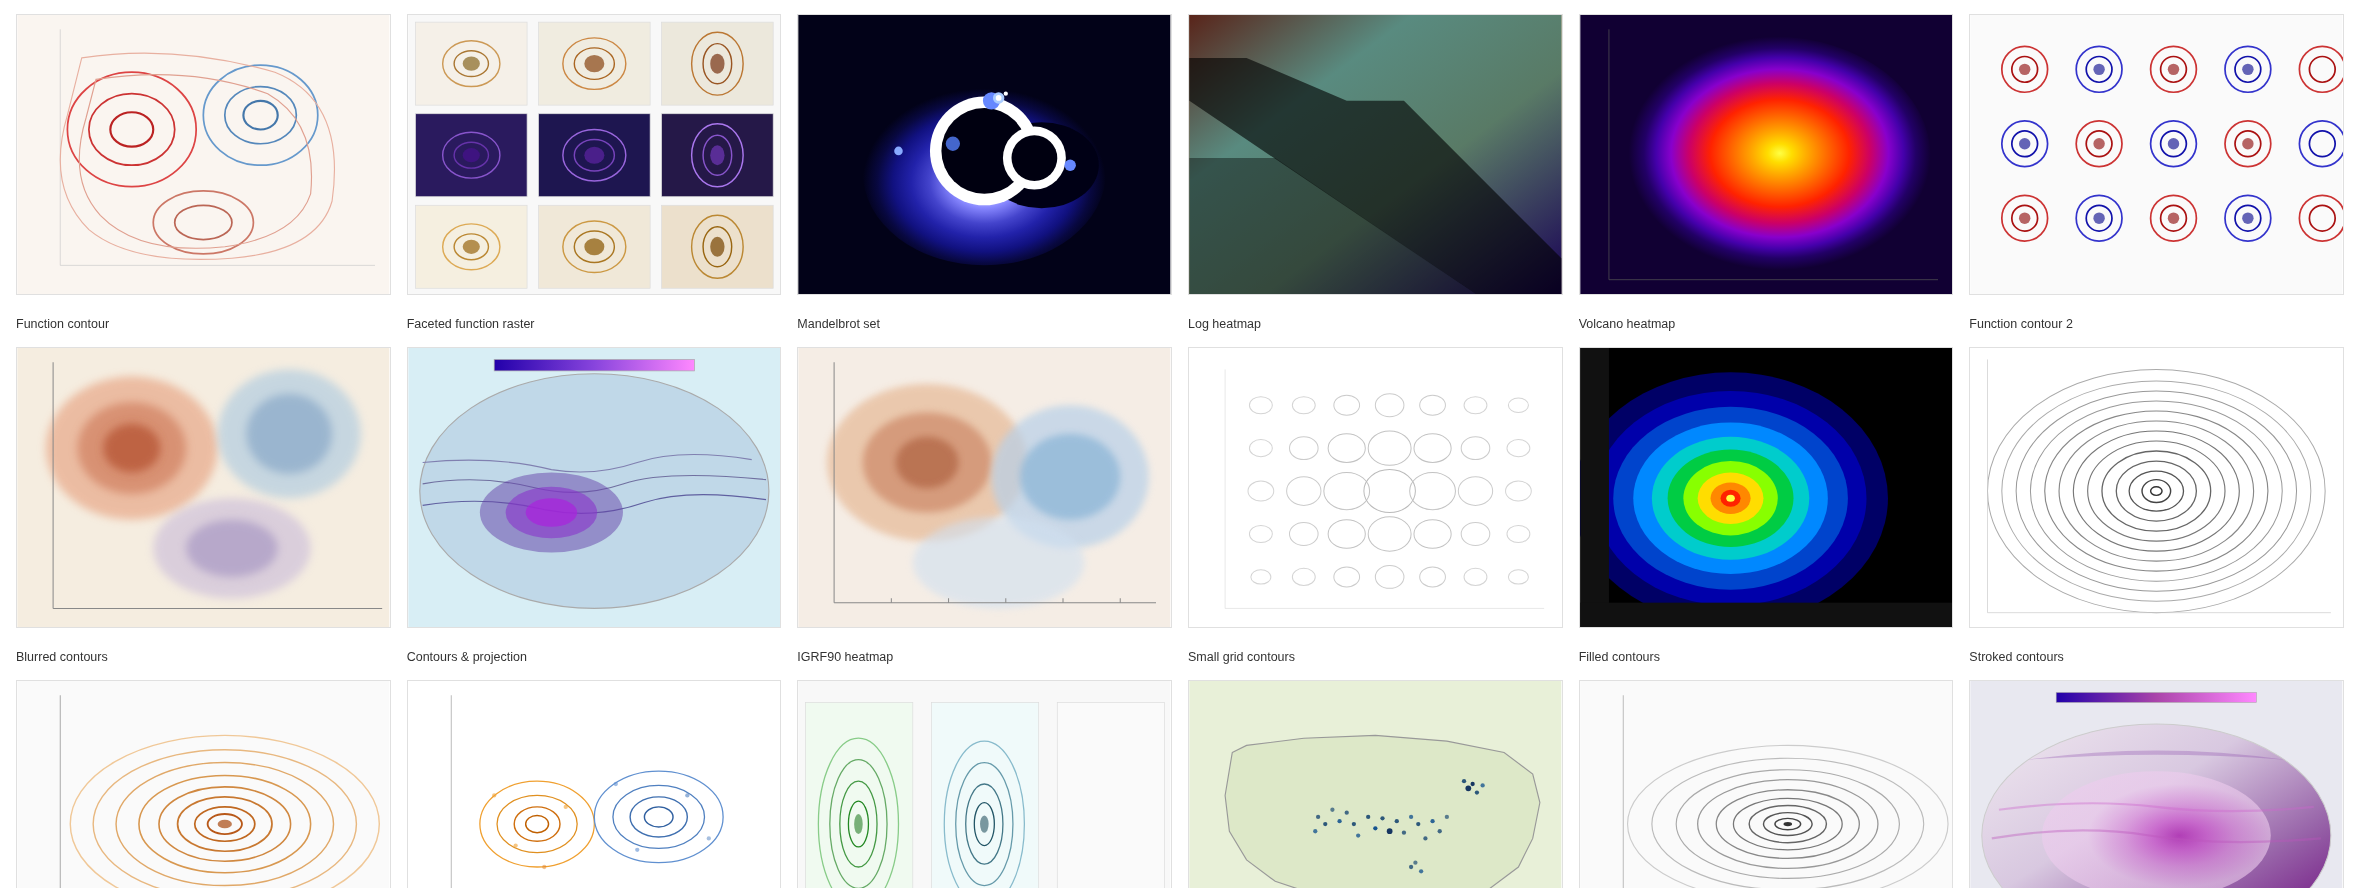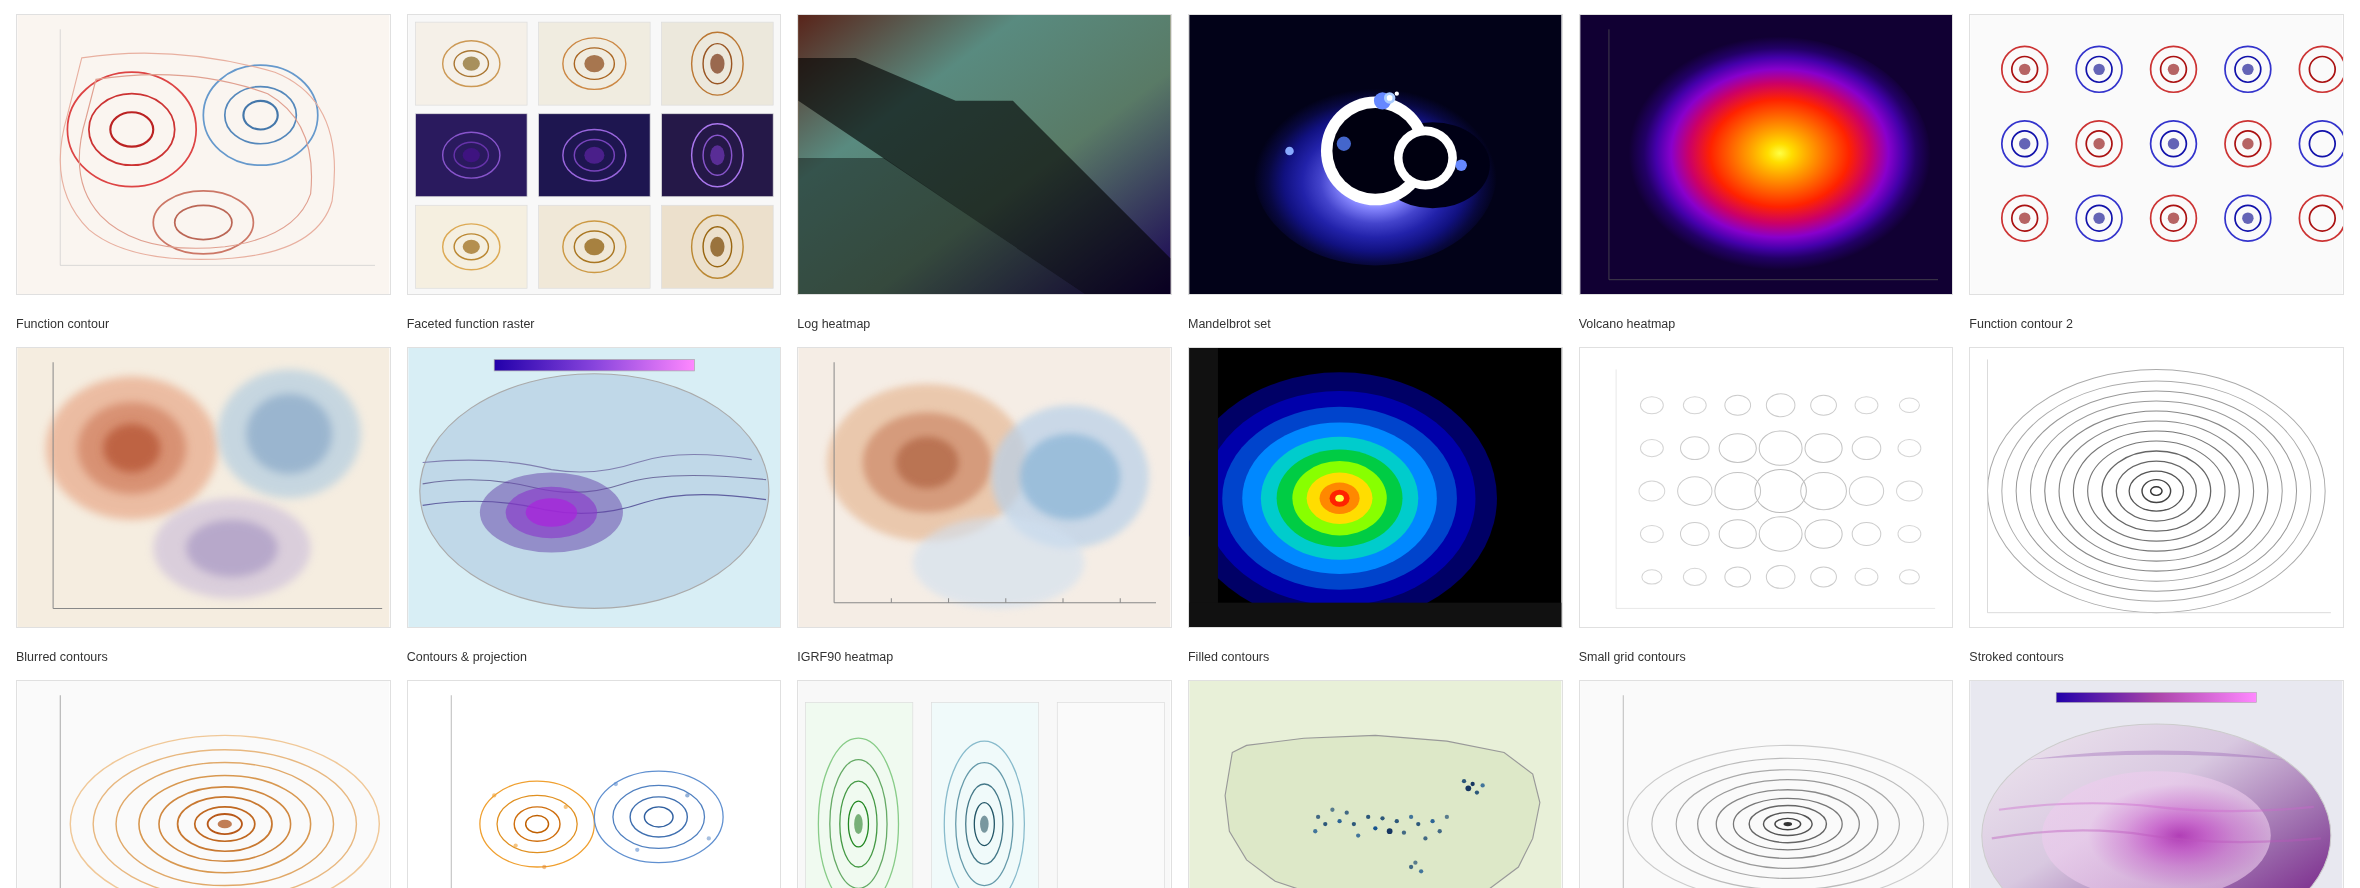--- a/index.html
+++ b/index.html
@@ -119,46 +119,20 @@
       <ellipse cx="216" cy="162" rx="18" ry="22" fill="none" stroke="#bb8833" stroke-width="1"></ellipse>
       <ellipse cx="216" cy="162" rx="10" ry="14" fill="none" stroke="#996611" stroke-width="1"></ellipse>
       <ellipse cx="216" cy="162" rx="5" ry="7" fill="#774400" opacity="0.7"></ellipse>
     </svg></div>
       <div class="item-label">Faceted function raster</div>
     </div>
     <div class="gallery-item">
       <div class="thumbnail">
     <svg viewBox="0 0 260 195" xmlns="http://www.w3.org/2000/svg">
       <defs>
-        <linearGradient id="heat-tl" x1="0%" y1="0%" x2="100%" y2="100%">
-          <stop offset="0%" stop-color="#ff6600"></stop>
-          <stop offset="30%" stop-color="#ff9900"></stop>
-          <stop offset="60%" stop-color="#ffcc00"></stop>
-          <stop offset="100%" stop-color="#440000"></stop>
-        </linearGradient>
-        <linearGradient id="heat-br" x1="100%" y1="100%" x2="0%" y2="0%">
-          <stop offset="0%" stop-color="#0000aa"></stop>
-          <stop offset="40%" stop-color="#0066cc"></stop>
-          <stop offset="70%" stop-color="#00aaff"></stop>
-          <stop offset="100%" stop-color="#000033"></stop>
-        </linearGradient>
-      </defs>
-      <rect width="260" height="195" fill="#000000"></rect>
-      <rect width="260" height="195" fill="url(#heat-tl)" opacity="0.7"></rect>
-      <rect width="260" height="195" fill="url(#heat-br)" opacity="0.5"></rect>
-
-      <polygon points="110,60 150,60 260,170 260,195 200,195 0,60 0,30 40,30" fill="#000000" opacity="0.6"></polygon>
-      <polygon points="0,100 60,100 200,195 0,195" fill="#000000" opacity="0.4"></polygon>
-    </svg></div>
-      <div class="item-label">Log heatmap</div>
-    </div>
-    <div class="gallery-item">
-      <div class="thumbnail">
-    <svg viewBox="0 0 260 195" xmlns="http://www.w3.org/2000/svg">
-      <defs>
         <radialGradient id="mand-bg" cx="50%" cy="55%" r="50%">
           <stop offset="0%" stop-color="#ffffff"></stop>
           <stop offset="12%" stop-color="#e0e8ff"></stop>
           <stop offset="28%" stop-color="#8888ff"></stop>
           <stop offset="45%" stop-color="#4444cc"></stop>
           <stop offset="60%" stop-color="#2222aa"></stop>
           <stop offset="75%" stop-color="#111180"></stop>
           <stop offset="88%" stop-color="#080840"></stop>
           <stop offset="100%" stop-color="#020218"></stop>
         </radialGradient>
@@ -179,20 +153,46 @@
 
       <circle cx="140" cy="58" r="2" fill="#ffffff"></circle>
       <circle cx="145" cy="55" r="1.5" fill="#ffffff"></circle>
     </svg></div>
       <div class="item-label">Mandelbrot set</div>
     </div>
     <div class="gallery-item">
       <div class="thumbnail">
     <svg viewBox="0 0 260 195" xmlns="http://www.w3.org/2000/svg">
       <defs>
+        <linearGradient id="heat-tl" x1="0%" y1="0%" x2="100%" y2="100%">
+          <stop offset="0%" stop-color="#ff6600"></stop>
+          <stop offset="30%" stop-color="#ff9900"></stop>
+          <stop offset="60%" stop-color="#ffcc00"></stop>
+          <stop offset="100%" stop-color="#440000"></stop>
+        </linearGradient>
+        <linearGradient id="heat-br" x1="100%" y1="100%" x2="0%" y2="0%">
+          <stop offset="0%" stop-color="#0000aa"></stop>
+          <stop offset="40%" stop-color="#0066cc"></stop>
+          <stop offset="70%" stop-color="#00aaff"></stop>
+          <stop offset="100%" stop-color="#000033"></stop>
+        </linearGradient>
+      </defs>
+      <rect width="260" height="195" fill="#000000"></rect>
+      <rect width="260" height="195" fill="url(#heat-tl)" opacity="0.7"></rect>
+      <rect width="260" height="195" fill="url(#heat-br)" opacity="0.5"></rect>
+
+      <polygon points="110,60 150,60 260,170 260,195 200,195 0,60 0,30 40,30" fill="#000000" opacity="0.6"></polygon>
+      <polygon points="0,100 60,100 200,195 0,195" fill="#000000" opacity="0.4"></polygon>
+    </svg></div>
+      <div class="item-label">Log heatmap</div>
+    </div>
+    <div class="gallery-item">
+      <div class="thumbnail">
+    <svg viewBox="0 0 260 195" xmlns="http://www.w3.org/2000/svg">
+      <defs>
         <radialGradient id="volc" cx="52%" cy="48%" r="48%">
           <stop offset="0%" stop-color="#ffff44"></stop>
           <stop offset="8%" stop-color="#ffdd00"></stop>
           <stop offset="18%" stop-color="#ffaa00"></stop>
           <stop offset="32%" stop-color="#ff6600"></stop>
           <stop offset="46%" stop-color="#ff2200"></stop>
           <stop offset="60%" stop-color="#cc0066"></stop>
           <stop offset="72%" stop-color="#8800cc"></stop>
           <stop offset="82%" stop-color="#4400aa"></stop>
           <stop offset="90%" stop-color="#220066"></stop>
@@ -350,91 +350,91 @@
       <line x1="105" y1="175" x2="105" y2="178" stroke="#888" stroke-width="0.7"></line>
       <line x1="145" y1="175" x2="145" y2="178" stroke="#888" stroke-width="0.7"></line>
       <line x1="185" y1="175" x2="185" y2="178" stroke="#888" stroke-width="0.7"></line>
       <line x1="225" y1="175" x2="225" y2="178" stroke="#888" stroke-width="0.7"></line>
     </svg></div>
       <div class="item-label">IGRF90 heatmap</div>
     </div>
     <div class="gallery-item">
       <div class="thumbnail">
     <svg viewBox="0 0 260 195" xmlns="http://www.w3.org/2000/svg">
+      <rect width="260" height="195" fill="#ffffff"></rect>
+
+      <line x1="25" y1="15" x2="25" y2="182" stroke="#ddd" stroke-width="0.5"></line>
+      <line x1="25" y1="182" x2="248" y2="182" stroke="#ddd" stroke-width="0.5"></line>
+
+      <g opacity="0.5">
+
+        <ellipse cx="50" cy="40" rx="8" ry="6" fill="none" stroke="#aaa" stroke-width="0.7"></ellipse>
+        <ellipse cx="80" cy="40" rx="8" ry="6" fill="none" stroke="#aaa" stroke-width="0.7"></ellipse>
+        <ellipse cx="110" cy="40" rx="9" ry="7" fill="none" stroke="#999" stroke-width="0.7"></ellipse>
+        <ellipse cx="140" cy="40" rx="10" ry="8" fill="none" stroke="#999" stroke-width="0.7"></ellipse>
+        <ellipse cx="170" cy="40" rx="9" ry="7" fill="none" stroke="#999" stroke-width="0.7"></ellipse>
+        <ellipse cx="200" cy="40" rx="8" ry="6" fill="none" stroke="#aaa" stroke-width="0.7"></ellipse>
+        <ellipse cx="230" cy="40" rx="7" ry="5" fill="none" stroke="#aaa" stroke-width="0.7"></ellipse>
+
+        <ellipse cx="50" cy="70" rx="8" ry="6" fill="none" stroke="#aaa" stroke-width="0.7"></ellipse>
+        <ellipse cx="80" cy="70" rx="10" ry="8" fill="none" stroke="#999" stroke-width="0.7"></ellipse>
+        <ellipse cx="110" cy="70" rx="13" ry="10" fill="none" stroke="#888" stroke-width="0.7"></ellipse>
+        <ellipse cx="140" cy="70" rx="15" ry="12" fill="none" stroke="#888" stroke-width="0.7"></ellipse>
+        <ellipse cx="170" cy="70" rx="13" ry="10" fill="none" stroke="#888" stroke-width="0.7"></ellipse>
+        <ellipse cx="200" cy="70" rx="10" ry="8" fill="none" stroke="#999" stroke-width="0.7"></ellipse>
+        <ellipse cx="230" cy="70" rx="8" ry="6" fill="none" stroke="#aaa" stroke-width="0.7"></ellipse>
+
+        <ellipse cx="50" cy="100" rx="9" ry="7" fill="none" stroke="#aaa" stroke-width="0.7"></ellipse>
+        <ellipse cx="80" cy="100" rx="12" ry="10" fill="none" stroke="#999" stroke-width="0.7"></ellipse>
+        <ellipse cx="110" cy="100" rx="16" ry="13" fill="none" stroke="#888" stroke-width="0.7"></ellipse>
+        <ellipse cx="140" cy="100" rx="18" ry="15" fill="none" stroke="#777" stroke-width="0.7"></ellipse>
+        <ellipse cx="170" cy="100" rx="16" ry="13" fill="none" stroke="#888" stroke-width="0.7"></ellipse>
+        <ellipse cx="200" cy="100" rx="12" ry="10" fill="none" stroke="#999" stroke-width="0.7"></ellipse>
+        <ellipse cx="230" cy="100" rx="9" ry="7" fill="none" stroke="#aaa" stroke-width="0.7"></ellipse>
+
+        <ellipse cx="50" cy="130" rx="8" ry="6" fill="none" stroke="#aaa" stroke-width="0.7"></ellipse>
+        <ellipse cx="80" cy="130" rx="10" ry="8" fill="none" stroke="#999" stroke-width="0.7"></ellipse>
+        <ellipse cx="110" cy="130" rx="13" ry="10" fill="none" stroke="#888" stroke-width="0.7"></ellipse>
+        <ellipse cx="140" cy="130" rx="15" ry="12" fill="none" stroke="#888" stroke-width="0.7"></ellipse>
+        <ellipse cx="170" cy="130" rx="13" ry="10" fill="none" stroke="#888" stroke-width="0.7"></ellipse>
+        <ellipse cx="200" cy="130" rx="10" ry="8" fill="none" stroke="#999" stroke-width="0.7"></ellipse>
+        <ellipse cx="230" cy="130" rx="8" ry="6" fill="none" stroke="#aaa" stroke-width="0.7"></ellipse>
+
+        <ellipse cx="50" cy="160" rx="7" ry="5" fill="none" stroke="#aaa" stroke-width="0.7"></ellipse>
+        <ellipse cx="80" cy="160" rx="8" ry="6" fill="none" stroke="#aaa" stroke-width="0.7"></ellipse>
+        <ellipse cx="110" cy="160" rx="9" ry="7" fill="none" stroke="#999" stroke-width="0.7"></ellipse>
+        <ellipse cx="140" cy="160" rx="10" ry="8" fill="none" stroke="#999" stroke-width="0.7"></ellipse>
+        <ellipse cx="170" cy="160" rx="9" ry="7" fill="none" stroke="#999" stroke-width="0.7"></ellipse>
+        <ellipse cx="200" cy="160" rx="8" ry="6" fill="none" stroke="#aaa" stroke-width="0.7"></ellipse>
+        <ellipse cx="230" cy="160" rx="7" ry="5" fill="none" stroke="#aaa" stroke-width="0.7"></ellipse>
+      </g>
+    </svg></div>
+      <div class="item-label">Small grid contours</div>
+    </div>
+    <div class="gallery-item">
+      <div class="thumbnail">
+    <svg viewBox="0 0 260 195" xmlns="http://www.w3.org/2000/svg">
       <rect width="260" height="195" fill="#000000"></rect>
 
       <ellipse cx="105" cy="105" rx="110" ry="88" fill="#000066"></ellipse>
       <ellipse cx="105" cy="105" rx="95" ry="75" fill="#0000aa"></ellipse>
       <ellipse cx="105" cy="105" rx="82" ry="64" fill="#0044cc"></ellipse>
       <ellipse cx="105" cy="105" rx="68" ry="53" fill="#0088ff"></ellipse>
       <ellipse cx="105" cy="105" rx="55" ry="43" fill="#00cccc"></ellipse>
       <ellipse cx="105" cy="105" rx="44" ry="34" fill="#00cc44"></ellipse>
       <ellipse cx="105" cy="105" rx="33" ry="26" fill="#88ff00"></ellipse>
       <ellipse cx="105" cy="105" rx="23" ry="18" fill="#ffdd00"></ellipse>
       <ellipse cx="105" cy="105" rx="14" ry="11" fill="#ff8800"></ellipse>
       <ellipse cx="105" cy="105" rx="7" ry="6" fill="#ff2200"></ellipse>
       <ellipse cx="105" cy="105" rx="3" ry="2.5" fill="#ffff44"></ellipse>
 
       <rect x="0" y="0" width="20" height="195" fill="#111"></rect>
       <rect x="0" y="178" width="260" height="17" fill="#111"></rect>
     </svg></div>
       <div class="item-label">Filled contours</div>
-    </div>
-    <div class="gallery-item">
-      <div class="thumbnail">
-    <svg viewBox="0 0 260 195" xmlns="http://www.w3.org/2000/svg">
-      <rect width="260" height="195" fill="#ffffff"></rect>
-
-      <line x1="25" y1="15" x2="25" y2="182" stroke="#ddd" stroke-width="0.5"></line>
-      <line x1="25" y1="182" x2="248" y2="182" stroke="#ddd" stroke-width="0.5"></line>
-
-      <g opacity="0.5">
-
-        <ellipse cx="50" cy="40" rx="8" ry="6" fill="none" stroke="#aaa" stroke-width="0.7"></ellipse>
-        <ellipse cx="80" cy="40" rx="8" ry="6" fill="none" stroke="#aaa" stroke-width="0.7"></ellipse>
-        <ellipse cx="110" cy="40" rx="9" ry="7" fill="none" stroke="#999" stroke-width="0.7"></ellipse>
-        <ellipse cx="140" cy="40" rx="10" ry="8" fill="none" stroke="#999" stroke-width="0.7"></ellipse>
-        <ellipse cx="170" cy="40" rx="9" ry="7" fill="none" stroke="#999" stroke-width="0.7"></ellipse>
-        <ellipse cx="200" cy="40" rx="8" ry="6" fill="none" stroke="#aaa" stroke-width="0.7"></ellipse>
-        <ellipse cx="230" cy="40" rx="7" ry="5" fill="none" stroke="#aaa" stroke-width="0.7"></ellipse>
-
-        <ellipse cx="50" cy="70" rx="8" ry="6" fill="none" stroke="#aaa" stroke-width="0.7"></ellipse>
-        <ellipse cx="80" cy="70" rx="10" ry="8" fill="none" stroke="#999" stroke-width="0.7"></ellipse>
-        <ellipse cx="110" cy="70" rx="13" ry="10" fill="none" stroke="#888" stroke-width="0.7"></ellipse>
-        <ellipse cx="140" cy="70" rx="15" ry="12" fill="none" stroke="#888" stroke-width="0.7"></ellipse>
-        <ellipse cx="170" cy="70" rx="13" ry="10" fill="none" stroke="#888" stroke-width="0.7"></ellipse>
-        <ellipse cx="200" cy="70" rx="10" ry="8" fill="none" stroke="#999" stroke-width="0.7"></ellipse>
-        <ellipse cx="230" cy="70" rx="8" ry="6" fill="none" stroke="#aaa" stroke-width="0.7"></ellipse>
-
-        <ellipse cx="50" cy="100" rx="9" ry="7" fill="none" stroke="#aaa" stroke-width="0.7"></ellipse>
-        <ellipse cx="80" cy="100" rx="12" ry="10" fill="none" stroke="#999" stroke-width="0.7"></ellipse>
-        <ellipse cx="110" cy="100" rx="16" ry="13" fill="none" stroke="#888" stroke-width="0.7"></ellipse>
-        <ellipse cx="140" cy="100" rx="18" ry="15" fill="none" stroke="#777" stroke-width="0.7"></ellipse>
-        <ellipse cx="170" cy="100" rx="16" ry="13" fill="none" stroke="#888" stroke-width="0.7"></ellipse>
-        <ellipse cx="200" cy="100" rx="12" ry="10" fill="none" stroke="#999" stroke-width="0.7"></ellipse>
-        <ellipse cx="230" cy="100" rx="9" ry="7" fill="none" stroke="#aaa" stroke-width="0.7"></ellipse>
-
-        <ellipse cx="50" cy="130" rx="8" ry="6" fill="none" stroke="#aaa" stroke-width="0.7"></ellipse>
-        <ellipse cx="80" cy="130" rx="10" ry="8" fill="none" stroke="#999" stroke-width="0.7"></ellipse>
-        <ellipse cx="110" cy="130" rx="13" ry="10" fill="none" stroke="#888" stroke-width="0.7"></ellipse>
-        <ellipse cx="140" cy="130" rx="15" ry="12" fill="none" stroke="#888" stroke-width="0.7"></ellipse>
-        <ellipse cx="170" cy="130" rx="13" ry="10" fill="none" stroke="#888" stroke-width="0.7"></ellipse>
-        <ellipse cx="200" cy="130" rx="10" ry="8" fill="none" stroke="#999" stroke-width="0.7"></ellipse>
-        <ellipse cx="230" cy="130" rx="8" ry="6" fill="none" stroke="#aaa" stroke-width="0.7"></ellipse>
-
-        <ellipse cx="50" cy="160" rx="7" ry="5" fill="none" stroke="#aaa" stroke-width="0.7"></ellipse>
-        <ellipse cx="80" cy="160" rx="8" ry="6" fill="none" stroke="#aaa" stroke-width="0.7"></ellipse>
-        <ellipse cx="110" cy="160" rx="9" ry="7" fill="none" stroke="#999" stroke-width="0.7"></ellipse>
-        <ellipse cx="140" cy="160" rx="10" ry="8" fill="none" stroke="#999" stroke-width="0.7"></ellipse>
-        <ellipse cx="170" cy="160" rx="9" ry="7" fill="none" stroke="#999" stroke-width="0.7"></ellipse>
-        <ellipse cx="200" cy="160" rx="8" ry="6" fill="none" stroke="#aaa" stroke-width="0.7"></ellipse>
-        <ellipse cx="230" cy="160" rx="7" ry="5" fill="none" stroke="#aaa" stroke-width="0.7"></ellipse>
-      </g>
-    </svg></div>
-      <div class="item-label">Small grid contours</div>
     </div>
     <div class="gallery-item">
       <div class="thumbnail">
     <svg viewBox="0 0 260 195" xmlns="http://www.w3.org/2000/svg">
       <rect width="260" height="195" fill="#ffffff"></rect>
 
       <ellipse cx="130" cy="100" rx="118" ry="85" fill="none" stroke="#aaa" stroke-width="0.7"></ellipse>
       <ellipse cx="130" cy="100" rx="108" ry="77" fill="none" stroke="#aaa" stroke-width="0.7"></ellipse>
       <ellipse cx="130" cy="100" rx="98" ry="70" fill="none" stroke="#999" stroke-width="0.7"></ellipse>
       <ellipse cx="130" cy="100" rx="88" ry="63" fill="none" stroke="#999" stroke-width="0.7"></ellipse>

